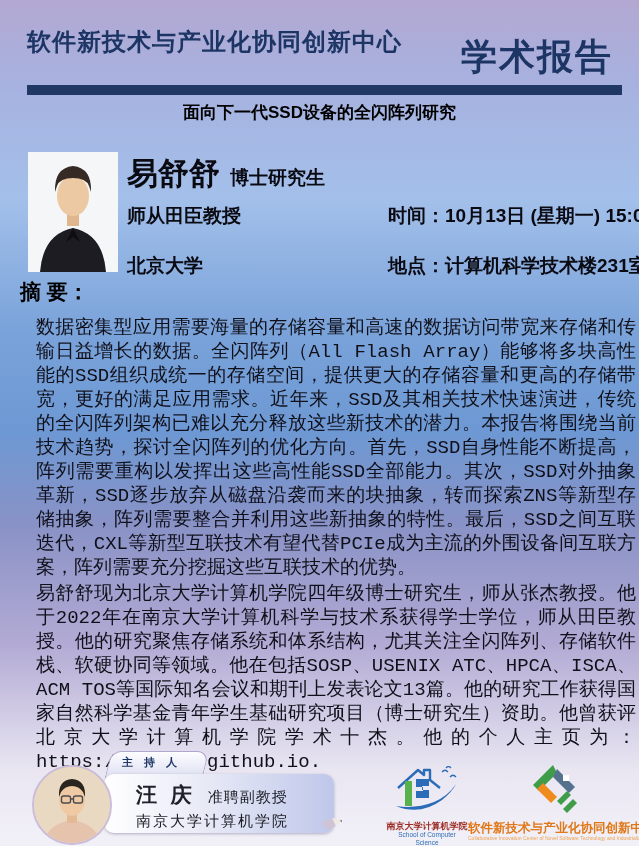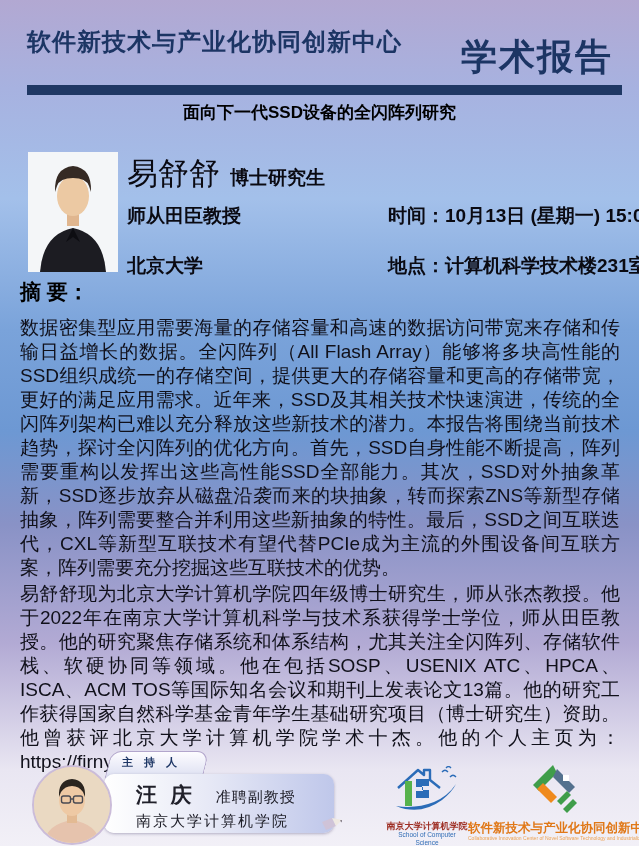--- a/index.html
+++ b/index.html
@@ -13,44 +13,44 @@
   
   .org{position:absolute;left:27px;top:22px;color:#1c3564;font-weight:bold;}
   .org-l1{font-size:25px;letter-spacing:10px;white-space:nowrap;}
   .org-l2{font-size:24px;letter-spacing:1px;margin-top:4px;white-space:nowrap;}
   .badge{position:absolute;right:26px;top:33px;font-size:36px;font-weight:bold;color:#1c3564;letter-spacing:2px;}
   .divider{position:absolute;left:27px;top:85px;width:595px;height:10px;background:#1f3864;}
   .title{position:absolute;left:0;top:101px;width:100%;text-align:center;font-size:17px;font-weight:bold;color:#000;}
   
   .sp-photo{position:absolute;left:28px;top:152px;width:90px;height:120px;}
   .sp-name-row{position:absolute;left:127px;top:153px;white-space:nowrap;}
-  .sp-name{font-family:"DejaVu Serif","Liberation Serif",serif;font-size:31px;font-weight:normal;color:#0a0a12;}
+  .sp-name{font-family:"DejaVu Serif","Liberation Serif",serif;font-size:31px;font-weight:bold;color:#0a0a12;}
   .sp-degree{font-size:19px;font-weight:bold;margin-left:10px;color:#0a0a12;}
   .sp-line{position:absolute;left:127px;font-size:19px;font-weight:600;color:#0a0a12;white-space:nowrap;}
   .sp-aff1{top:203px;} .sp-aff2{top:253px;}
   .sp-meta{position:absolute;left:388px;font-size:19px;font-weight:bold;color:#0a0a12;white-space:nowrap;}
   .sp-time{top:203px;} .sp-place{top:253px;}
   
   .sec-head{position:absolute;left:20px;font-size:21px;font-weight:bold;color:#000;}
   .abs-head{top:278px;} .bio-head{top:555px;}
-  .body-text{position:absolute;left:20px;width:600px;font-family:Liberation Sans, sans-serif;
+  .body-text{position:absolute;left:36px;width:600px;font-family:Liberation Mono, monospace;
     font-size:19px;line-height:24px;color:#10101a;text-align:justify;}
   .abs-body{top:316px;height:244px;} .bio-body{top:582px;height:172px;}
   
   .host-box{position:absolute;left:104px;top:774px;width:230px;height:59px;border-radius:10px;
     background:linear-gradient(90deg,#ffffff 0%,#e7e9f6 45%,#bfc7ea 100%);
     box-shadow:0 1px 3px rgba(60,50,100,.35);padding:7px 0 0 32px;box-sizing:border-box;}
   .host-tab{position:absolute;left:108px;top:751px;width:96px;height:26px;
     background:linear-gradient(180deg,#fdfcff,#dcdff1);border:1px solid #b2a6cc;border-bottom:none;
     border-radius:10px 12px 0 0;transform:skewX(-14deg);}
   .host-tab-label{position:absolute;left:122px;top:755px;font-size:11px;font-weight:bold;color:#1c3564;letter-spacing:4px;transform:none;}
   .host-photo{position:absolute;left:32px;top:765px;width:76px;height:76px;border-radius:50%;
     border:2px solid #cbbcd9;overflow:hidden;background:#ead9c2;z-index:3;}
   .host-name{font-size:21px;font-weight:bold;color:#20202a;letter-spacing:4px;}
-  .host-title{font-family:Liberation Mono, monospace;font-size:15px;color:#20202a;margin-left:20px;letter-spacing:1px;}
+  .host-title{font-family:Liberation Mono, monospace;font-size:15px;color:#20202a;margin-left:12px;letter-spacing:1px;}
   .host-aff{font-family:"DejaVu Serif","Liberation Serif",serif;font-size:15px;color:#20202a;margin-top:3px;letter-spacing:2px;}
   .pencil{position:absolute;left:318px;top:812px;}
   
   .cs-logo{position:absolute;left:386px;top:766px;width:82px;text-align:center;}
   .cs-cn{font-size:9px;font-weight:bold;color:#9e2f25;line-height:10px;margin-top:1px;}
   .cs-en{font-size:6.5px;color:#2f6cb5;line-height:8px;}
   .center-logo{position:absolute;left:468px;top:763px;width:170px;text-align:center;}
   .center-cn{font-size:12.5px;font-weight:bold;color:#e07818;line-height:14px;margin-top:2px;white-space:nowrap;}
   .center-en{font-size:5px;color:#eca355;line-height:7px;white-space:nowrap;}
 </style>

